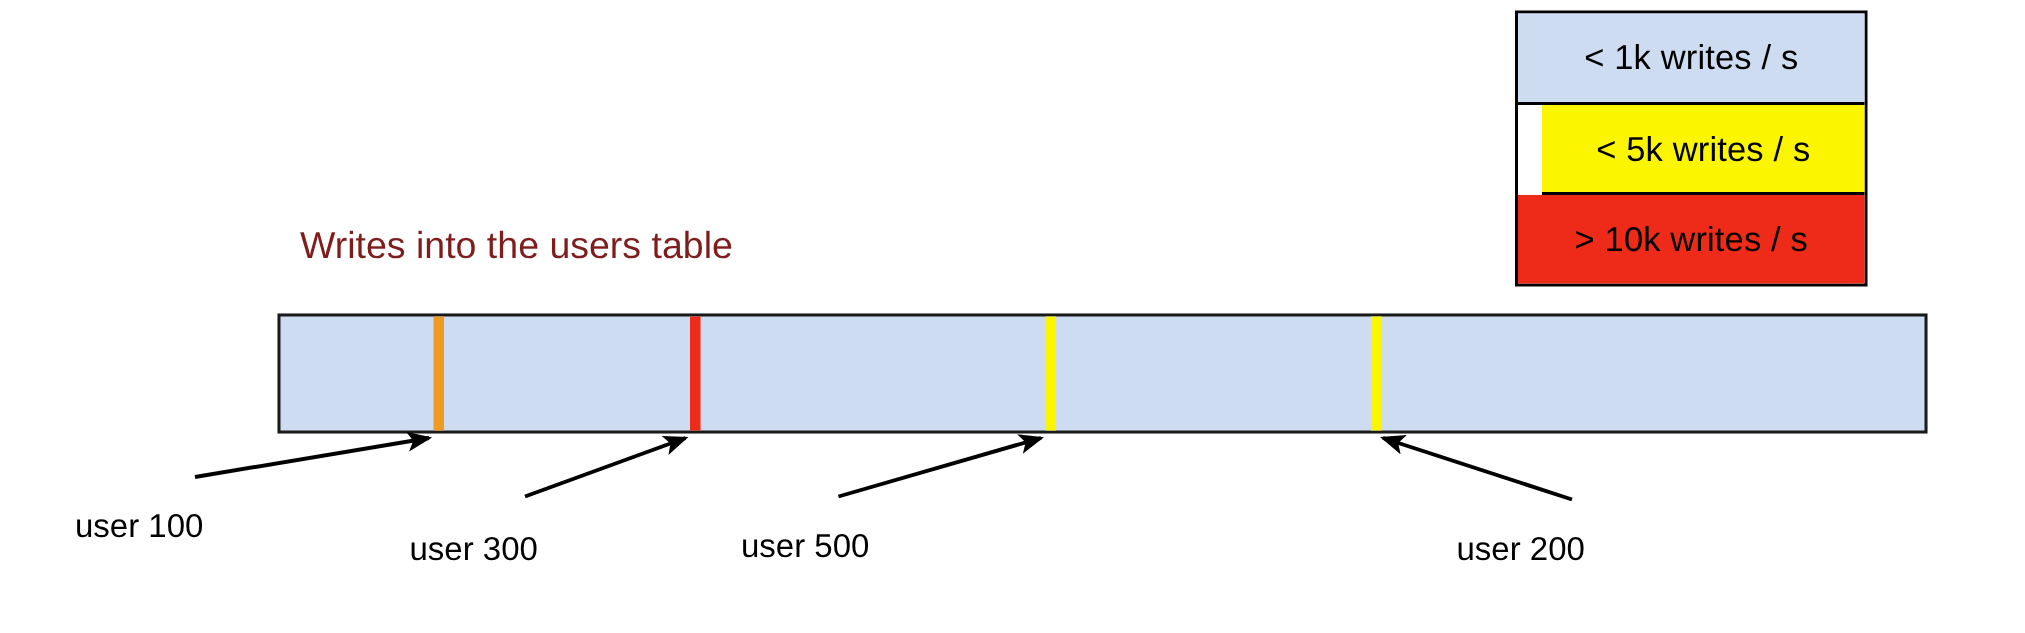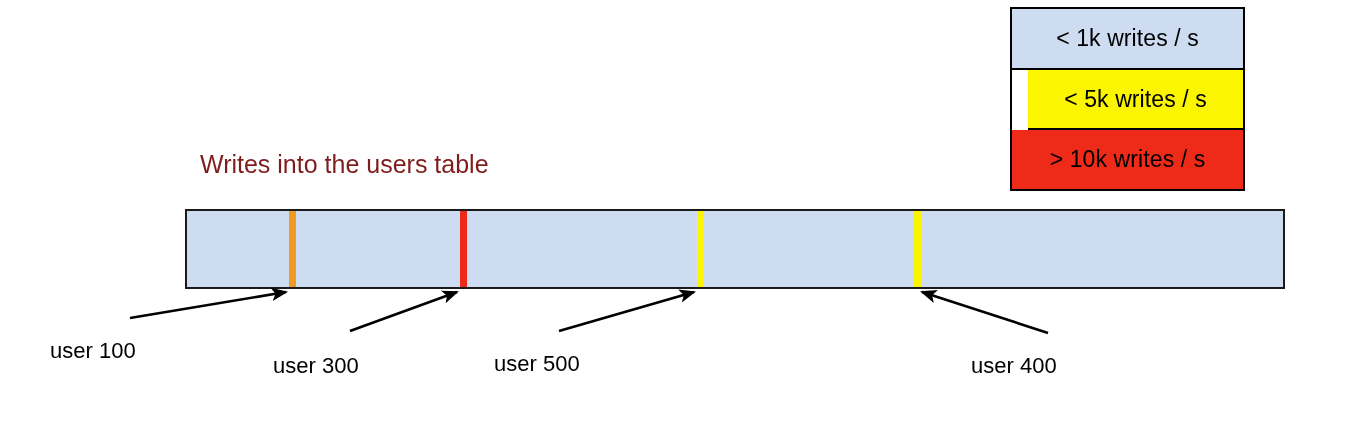--- a/index.html
+++ b/index.html
@@ -124,13 +124,13 @@
   </defs>
   <line x1="130" y1="318" x2="286" y2="292" stroke="#000000" stroke-width="2.6" marker-end="url(#arrowhead)"></line>
   <line x1="350" y1="331" x2="457" y2="292" stroke="#000000" stroke-width="2.6" marker-end="url(#arrowhead)"></line>
   <line x1="559" y1="331" x2="694" y2="292" stroke="#000000" stroke-width="2.6" marker-end="url(#arrowhead)"></line>
   <line x1="1048" y1="333" x2="922" y2="292" stroke="#000000" stroke-width="2.6" marker-end="url(#arrowhead)"></line>
 </svg>
 
 <div class="user-label" style="left:50px;top:340px;">user 100</div>
 <div class="user-label" style="left:273px;top:355px;">user 300</div>
 <div class="user-label" style="left:494px;top:353px;">user 500</div>
-<div class="user-label" style="left:971px;top:355px;">user 400</div>
+<div class="user-label" style="left:971px;top:355px;">user 200</div>
 
 </body></html>

